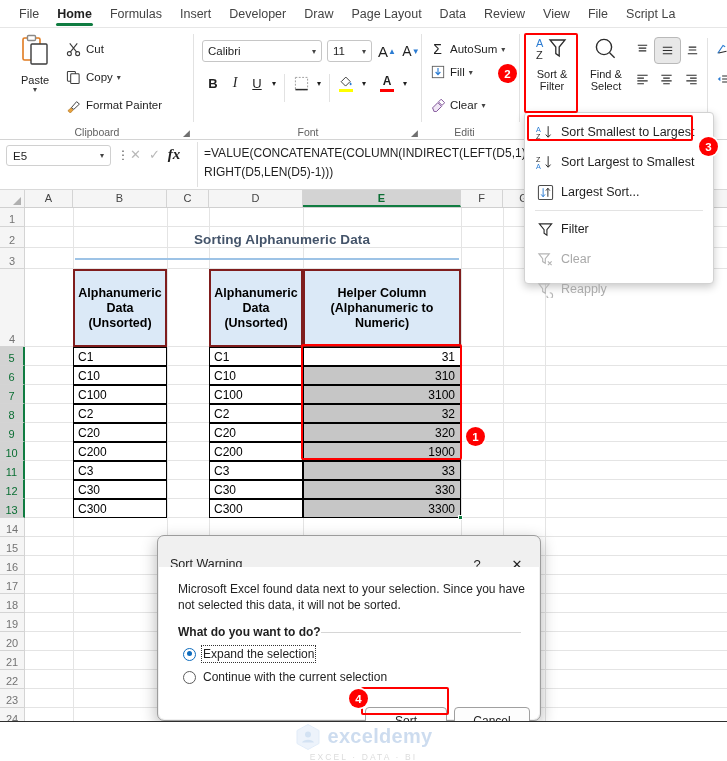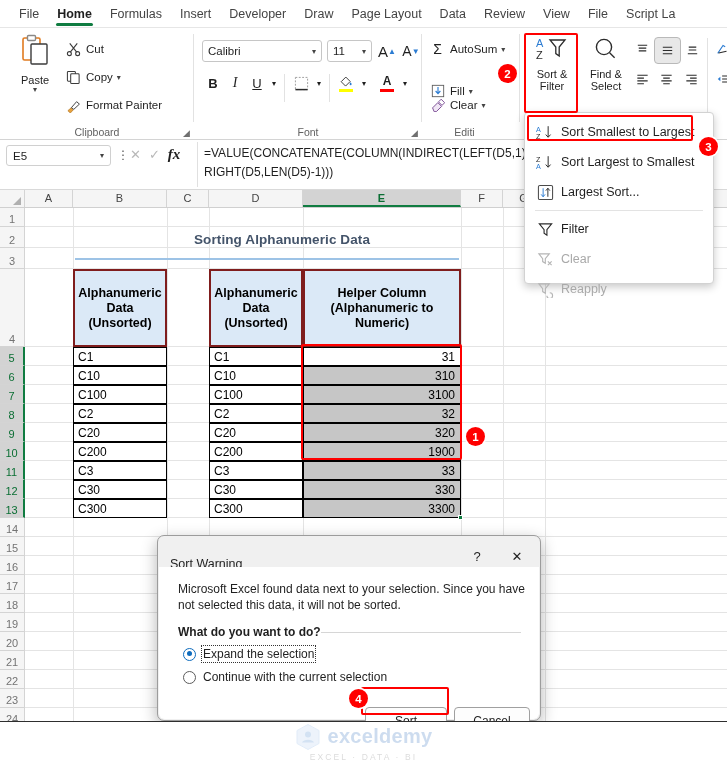--- a/index.html
+++ b/index.html
@@ -201,23 +201,23 @@
   .mitem .mt { margin-left: 4px; }
   .msep { height: 1px; background: #e3e3e3; margin: 3px 10px; }
 
   
   .dlg {
     position: absolute; left: 157px; top: 535px; width: 384px; height: 186px;
     background: #f0f0f0; border: 1px solid #9c9c9c; border-radius: 7px;
     box-shadow: 0 5px 16px rgba(0,0,0,.3); box-sizing: border-box;
   }
   .dlg-tb {
-    position: absolute; left: 0; top: 4px; right: 0; height: 31px;
+    position: absolute; left: 0; top: 12px; right: 0; height: 31px;
     background: #f0f0f0; border-top-left-radius: 7px; border-top-right-radius: 7px;
-    display: flex; align-items: flex-end;
+    display: flex; align-items: center;
   }
   .dlg-title { font-size: 12.5px; color: #1f1f1f; margin-left: 12px; }
   .dlg-help { position: absolute; right: 52px; top: 6px; width: 22px; height: 20px;
     display: flex; align-items: center; justify-content: center; font-size: 13px; color: #1f1f1f; }
   .dlg-close { position: absolute; right: 10px; top: 6px; width: 26px; height: 20px;
     display: flex; align-items: center; justify-content: center; font-size: 13px; color: #1f1f1f; }
   .dlg-body {
     position: absolute; left: 1px; right: 1px; top: 31px; bottom: 1px;
     background: #ffffff; border-bottom-left-radius: 6px; border-bottom-right-radius: 6px;
   }
@@ -382,21 +382,21 @@
       <div class="dialoglauncher">◢</div>
       <div class="gsep" style="right:0;"></div>
     </div>
 
     <div class="rgroup" style="left:422px; width:203px;">
       <div class="rcmd" style="left:6px; top:10px;">
         <span class="ri" style="font-size:14px;">Σ</span>
         <span class="rt">AutoSum</span>
         <span class="rc">▾</span>
       </div>
-      <div class="rcmd" style="left:6px; top:52px;">
+      <div class="rcmd" style="left:6px; top:33px;">
         <span class="ri">
           <svg width="14" height="14" viewBox="0 0 16 16">
             <rect x="1.5" y="1.5" width="13" height="13" fill="none" stroke="#5a5a5a" stroke-width="1"></rect>
             <path d="M8 3.5v7M5.3 8l2.7 3 2.7-3" stroke="#2b7cd3" stroke-width="1.3" fill="none"></path>
           </svg>
         </span>
         <span class="rt">Fill</span>
         <span class="rc">▾</span>
       </div>
       <div class="rcmd" style="left:6px; top:66px;">

